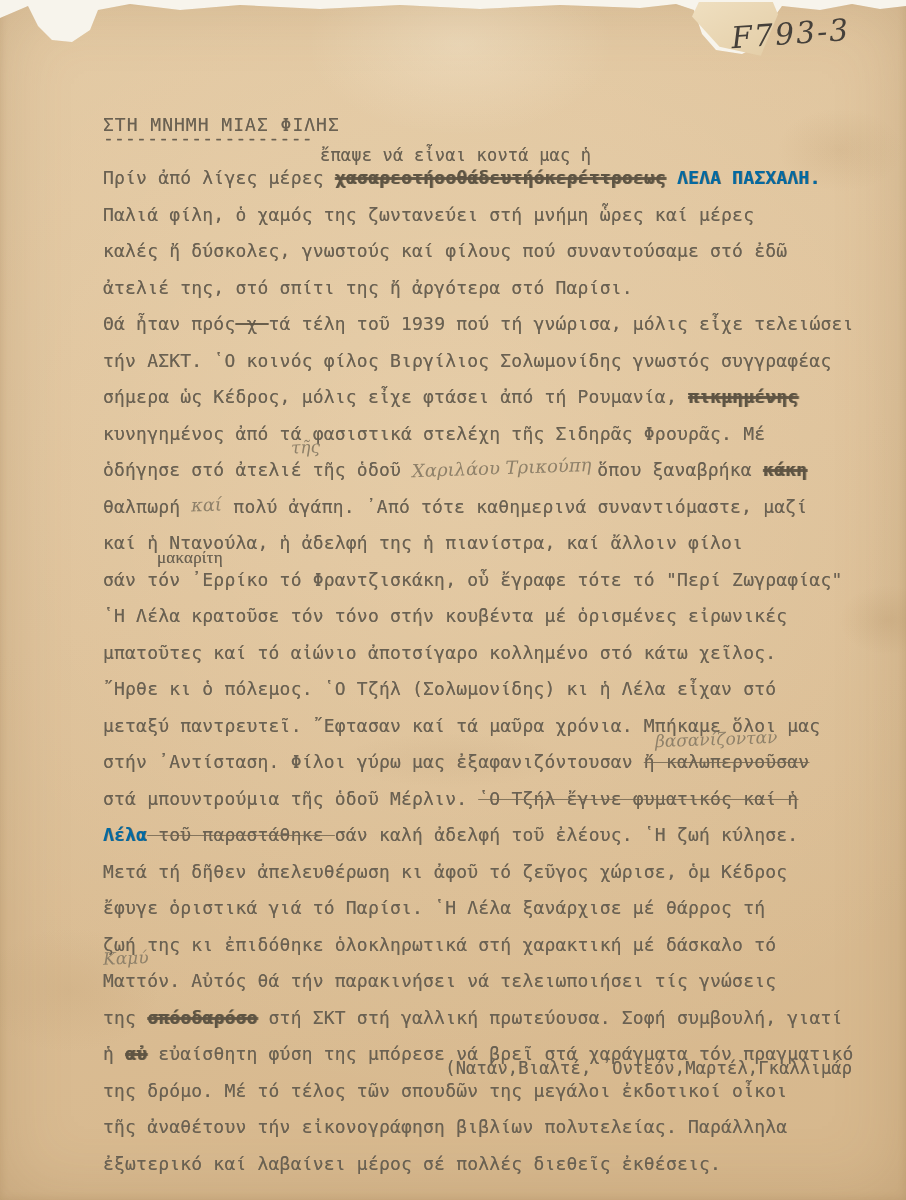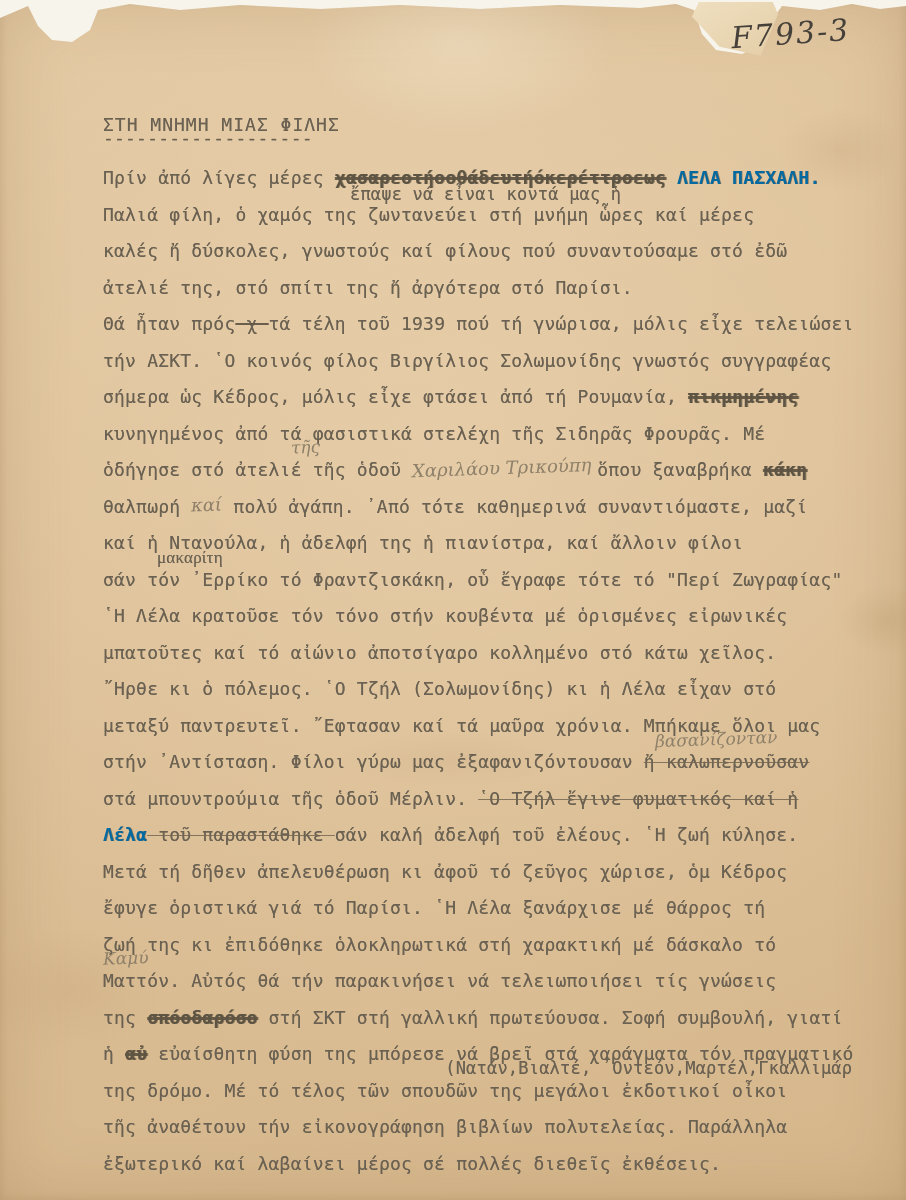--- a/index.html
+++ b/index.html
@@ -76,21 +76,21 @@
 <div class="page">
   <div class="paper"></div>
   <div class="tear-flap"></div>
 
   <div class="archive-mark">F793-3</div>
 
   <div class="text-block">
     <div class="doc-title">ΣΤΗ ΜΝΗΜΗ ΜΙΑΣ ΦΙΛΗΣ</div>
     <div class="doc-underline">-------------------</div>
     <div class="lines">
-        <div class="line"><span class="seg-t">Πρίν ἀπό λίγες μέρες </span><span class="seg-bs">χασαρεοτήοοθάδευτήόκερέττροεως</span><span class="seg-t"> </span><span class="seg-b">ΛΕΛΑ ΠΑΣΧΑΛΗ.</span><span class="above seg-t" style="left: 247px; margin-top: 39px;">ἔπαψε νά εἶναι κοντά μας ἡ</span></div>
+        <div class="line"><span class="seg-t">Πρίν ἀπό λίγες μέρες </span><span class="seg-bs">χασαρεοτήοοθάδευτήόκερέττροεως</span><span class="seg-t"> </span><span class="seg-b">ΛΕΛΑ ΠΑΣΧΑΛΗ.</span><span class="above seg-t" style="left: 217px;">ἔπαψε νά εἶναι κοντά μας ἡ</span></div>
         <div class="line"><span class="seg-t">Παλιά φίλη, ὁ χαμός της ζωντανεύει στή μνήμη ὧρες καί μέρες</span></div>
         <div class="line"><span class="seg-t">καλές ἤ δύσκολες, γνωστούς καί φίλους πού συναντούσαμε στό ἐδῶ</span></div>
         <div class="line"><span class="seg-t">ἀτελιέ της, στό σπίτι της ἤ ἀργότερα στό Παρίσι.</span></div>
         <div class="line"><span class="seg-t">Θά ἦταν πρός</span><span class="seg-s"> χ </span><span class="seg-t">τά τέλη τοῦ 1939 πού τή γνώρισα, μόλις εἶχε τελειώσει</span></div>
         <div class="line"><span class="seg-t">τήν ΑΣΚΤ. ῾Ο κοινός φίλος Βιργίλιος Σολωμονίδης γνωστός συγγραφέας</span></div>
         <div class="line"><span class="seg-t">σήμερα ὡς Κέδρος, μόλις εἶχε φτάσει ἀπό τή Ρουμανία, </span><span class="seg-bs">πικμημένης</span></div>
         <div class="line"><span class="seg-t">κυνηγημένος ἀπό τά φασιστικά στελέχη τῆς Σιδηρᾶς Φρουρᾶς. Μέ</span></div>
         <div class="line"><span class="seg-t">ὁδήγησε στό ἀτελιέ τῆς ὁδοῦ </span><span class="seg-h">Χαριλάου Τρικούπη </span><span class="seg-t">ὅπου ξαναβρήκα </span><span class="seg-bs">κάκη</span><span class="above seg-h" style="left: 187.68px;">τῆς</span></div>
         <div class="line"><span class="seg-t">θαλπωρή </span><span class="seg-h">καί</span><span class="seg-t"> πολύ ἀγάπη. ᾿Από τότε καθημερινά συναντιόμαστε, μαζί</span></div>
         <div class="line"><span class="seg-t">καί ἡ Ντανούλα, ἡ ἀδελφή της ἡ πιανίστρα, καί ἄλλοιν φίλοι</span></div>

